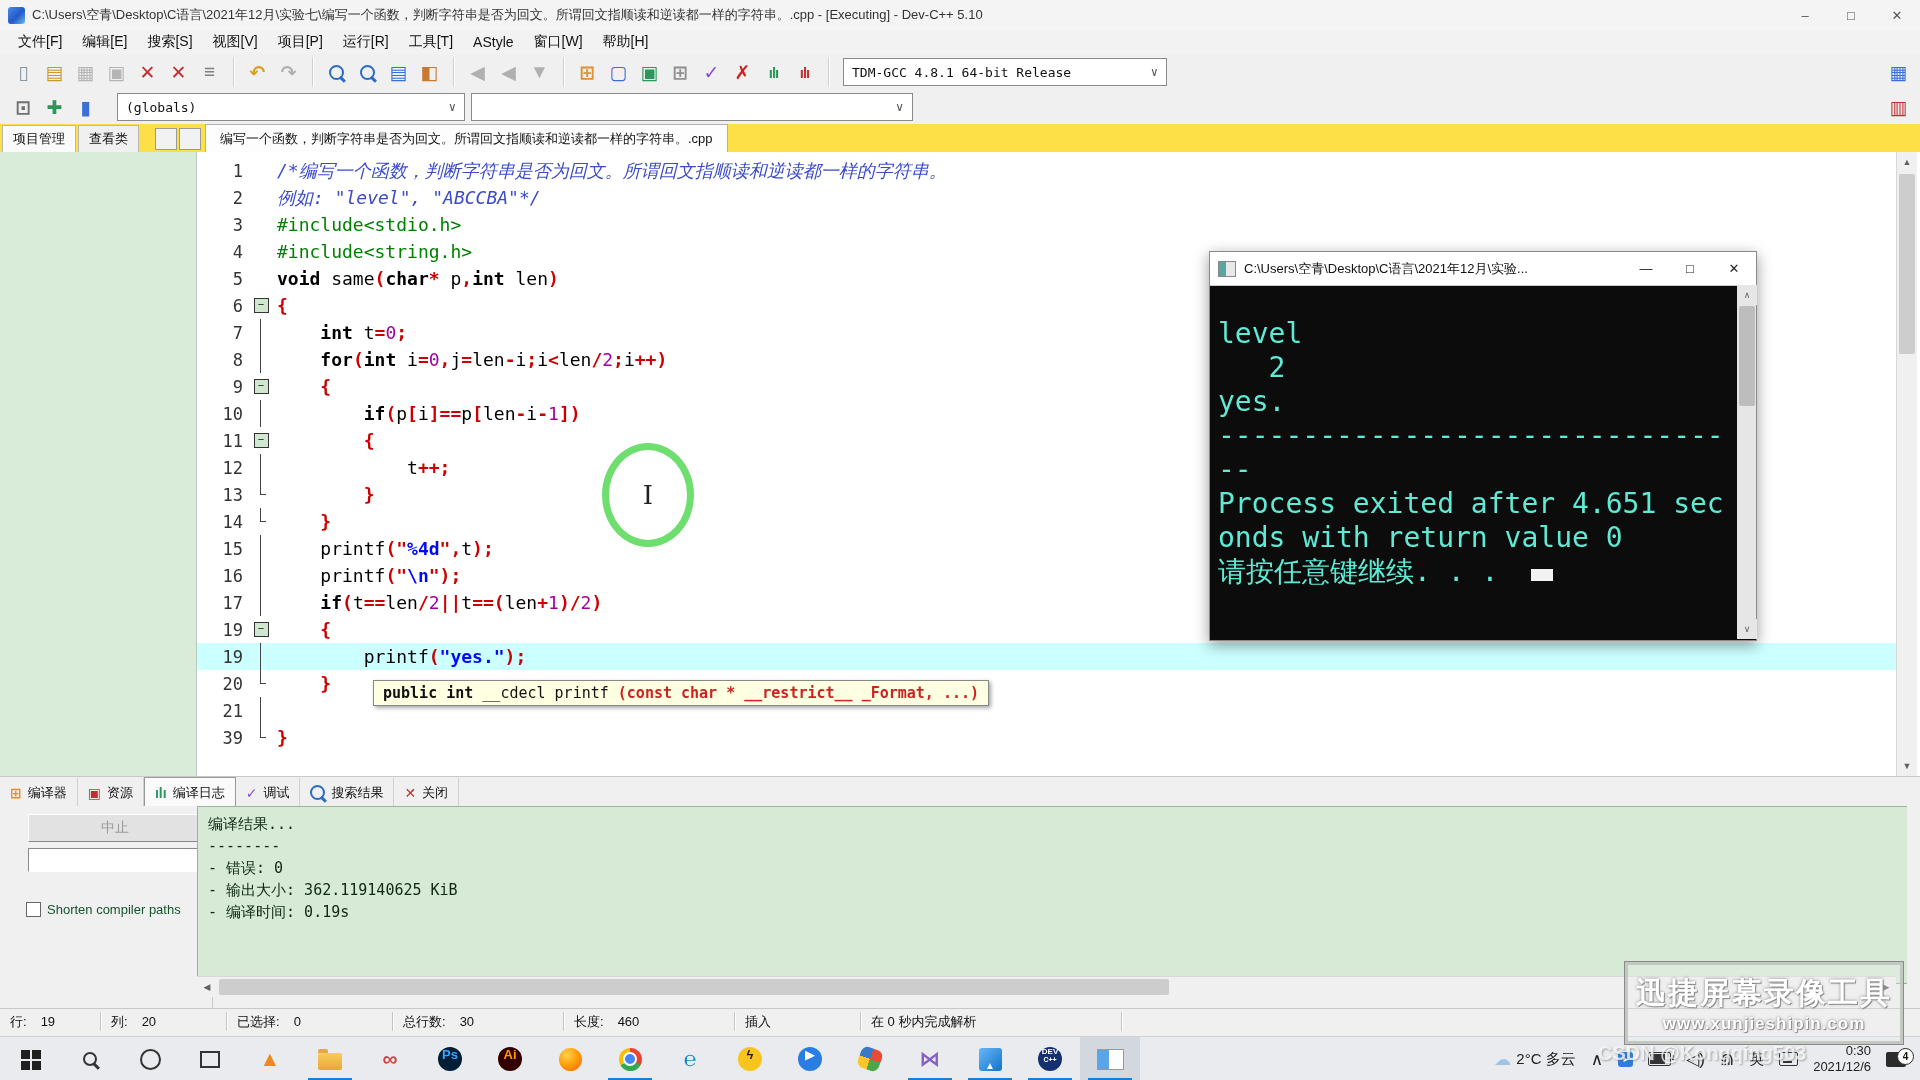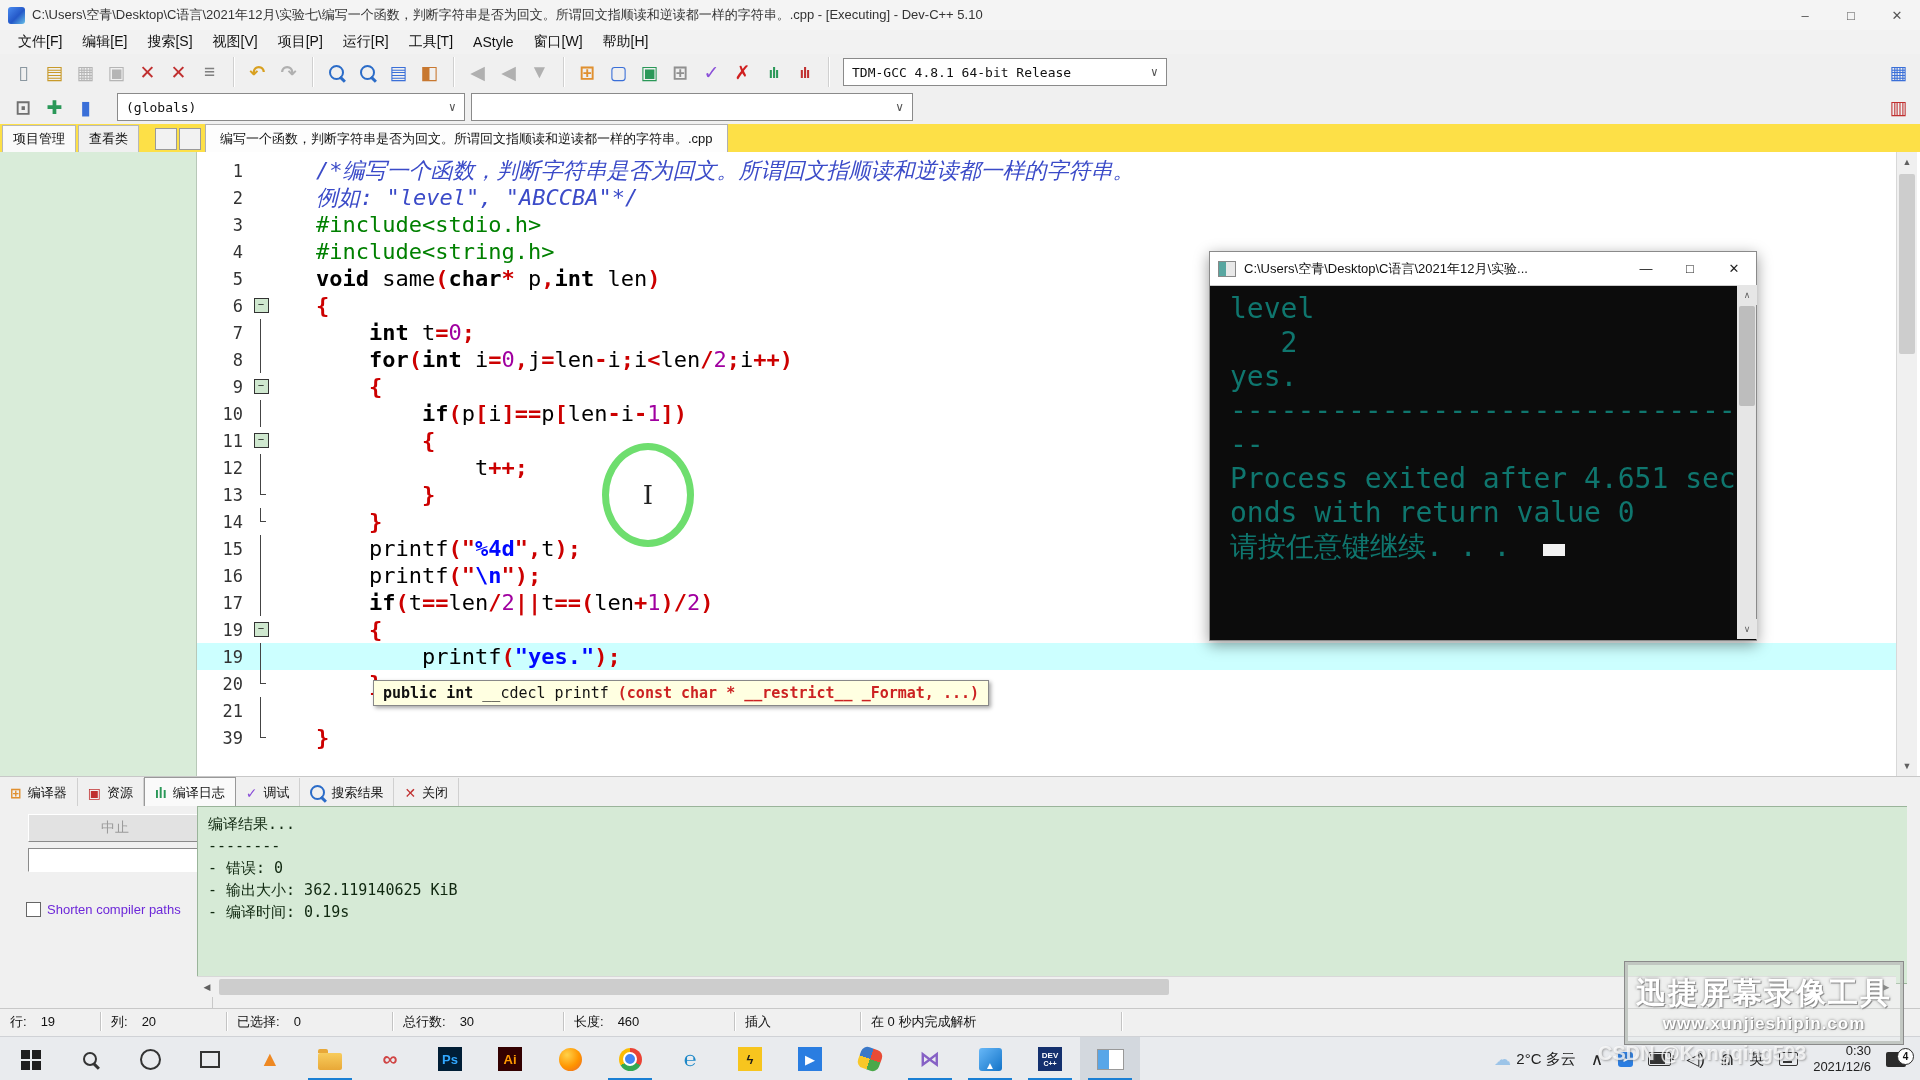--- a/index.html
+++ b/index.html
@@ -42,21 +42,21 @@
   #left-panel{position:absolute;left:0;top:0;width:196px;height:624px;background:#d9ecd9;border-right:1px solid #b8c8b8;}
   #editor{position:absolute;left:197px;top:0;width:1699px;height:624px;background:#fff;overflow:hidden;padding-top:5px;}
   .code-row{height:27px;display:flex;align-items:center;white-space:pre;}
   .code-row.hl{background:#ccffff;}
   .lnum{width:46px;text-align:right;padding-right:8px;font-family:"DejaVu Sans Mono",monospace;font-size:17px;color:#333;flex:none;}
   .fold{width:20px;flex:none;display:flex;align-items:center;justify-content:center;position:relative;height:27px;}
   .fold .box{width:13px;height:13px;border:1px solid #333;background:#cfe8cf;font-size:11px;line-height:11px;text-align:center;color:#111;z-index:1;}
   .fold .vline{position:absolute;left:9px;top:0;width:1px;height:27px;background:#444;}
   .fold .endtick{position:absolute;left:9px;top:13px;width:6px;height:1px;background:#444;}
   .fold .vhalf{position:absolute;left:9px;top:0;width:1px;height:14px;background:#444;}
-  .codeline{font-family:"DejaVu Sans Mono",monospace;font-size:22px;padding-left:6px;margin-left:39px;}
+  .codeline{font-family:"DejaVu Sans Mono",monospace;font-size:18px;padding-left:6px;}
   .codeline .c{color:#3b4bc8;font-style:italic;}
   .codeline .p{color:#008000;}
   .codeline .k{color:#000;font-weight:bold;}
   .codeline .n{color:#a000a0;}
   .codeline .o{color:#cc0000;font-weight:bold;}
   .codeline .i{color:#000;}
   .codeline .s{color:#cc0000;font-weight:bold;}
   .codeline .f{color:#0008ff;font-weight:bold;}
   
   .vscroll{position:absolute;width:20px;background:#f0f0f0;border-left:1px solid #d8d8d8;}
@@ -70,50 +70,50 @@
   #tooltip .tr{color:#cc2222;font-weight:bold;}
   
   #click-ring{left:602px;top:443px;width:78px;height:90px;border:7px solid #6ede6e;border-radius:50%;display:flex;align-items:center;justify-content:center;background:transparent;}
   #click-ring .ibeam{font-family:"DejaVu Serif",serif;font-size:26px;color:#222;font-weight:normal;}
   
   #console{left:1209px;top:251px;width:546px;height:388px;background:#0c0c0c;border:1px solid #8a8a8a;box-shadow:0 4px 14px rgba(0,0,0,.4);}
   #console-titlebar{height:33px;background:#fff;display:flex;align-items:center;border-bottom:1px solid #ccc;}
   #console-icon{width:16px;height:14px;margin:0 8px;border:1px solid #888;background:linear-gradient(90deg,#58a6a0 0 7px,#e8e8e8 7px);}
   #console-title{font-size:13px;color:#111;white-space:nowrap;overflow:hidden;flex:1;}
   .cbtn{width:44px;height:33px;display:flex;align-items:center;justify-content:center;font-size:13px;color:#222;}
-  #console-body{position:relative;height:354px;font-family:"DejaVu Sans Mono",monospace;font-size:28px;line-height:34px;color:#0f766e;padding:6px 0 0 20px;white-space:pre;overflow:hidden;}
+  #console-body{position:relative;height:354px;font-family:"DejaVu Sans Mono",monospace;font-size:28px;line-height:34px;color:#5eead4;padding:6px 0 0 8px;white-space:pre;overflow:hidden;margin-top:25px;}
   #console-vscroll{position:absolute;right:0;top:33px;width:19px;height:354px;background:#e6e6e6;}
   .block-cursor{display:inline-block;width:22px;height:12px;background:#f2f2f2;margin-left:16px;}
   
   #dock-tabs{left:0;top:776px;width:1920px;height:30px;background:#f0f0f0;display:flex;align-items:flex-end;border-top:1px solid #c8c8c8;}
   .dock-tab{display:flex;align-items:center;gap:6px;font-size:13px;padding:4px 10px;border-right:1px solid #d0d0d0;height:21px;}
   .dock-tab.active{background:#fafafa;border:1px solid #999;border-bottom:none;}
   .dock-tab .dicon{font-size:14px;font-weight:bold;}
   #dock-body{left:0;top:806px;width:1920px;height:202px;background:#f0f0f0;}
   #dock-left{position:absolute;left:16px;top:0;width:196px;height:202px;background:#f0f0f0;border-right:1px solid #c8c8c8;}
   #abort-btn{position:absolute;left:12px;top:8px;width:172px;height:26px;background:#e2e2e2;border:1px solid;border-color:#fff #8a8a8a #8a8a8a #fff;color:#9a9a9a;font-size:14px;display:flex;align-items:center;justify-content:center;}
   #compile-progress{position:absolute;left:12px;top:42px;width:172px;height:22px;background:#fff;border:1px solid;border-color:#8a8a8a #fff #fff #8a8a8a;}
-  #shorten-row{position:absolute;left:10px;top:96px;display:flex;align-items:center;gap:6px;font-size:13px;color:#6d28d9;}
+  #shorten-row{position:absolute;left:10px;top:96px;display:flex;align-items:center;gap:6px;font-size:13px;color:#14532d;}
   #shorten-check{width:13px;height:13px;background:#fff;border:1px solid #666;}
   #log-area{position:absolute;left:197px;top:0;width:1699px;height:170px;background:#d6ead6;border:1px solid #9ab49a;border-right:none;padding:6px 0 0 10px;overflow:hidden;}
   .log-line{font-family:"DejaVu Sans Mono",monospace;font-size:15px;line-height:22px;color:#102810;white-space:pre;}
   
   #statusbar{left:0;top:1008px;width:1920px;height:25px;background:#f0f0f0;display:flex;align-items:center;border-top:1px solid #c8c8c8;font-size:13px;}
   .sb-item{height:19px;display:flex;align-items:center;padding:0 10px;border-right:1px solid #c4c4c4;box-shadow:1px 0 0 #fff;gap:14px;white-space:nowrap;}
   .sb-item:nth-child(1){width:80px;} .sb-item:nth-child(2){width:105px;}
   .sb-item:nth-child(3){width:145px;} .sb-item:nth-child(4){width:150px;}
   .sb-item:nth-child(5){width:150px;} .sb-item:nth-child(6){width:105px;}
   .sb-item:nth-child(7){width:240px;}
   
   #taskbar{left:0;top:1036px;width:1920px;height:44px;background:#e9ebee;display:flex;align-items:center;border-top:1px solid #d0d2d6;}
   .tb-app{width:60px;height:44px;display:flex;align-items:center;justify-content:center;position:relative;flex:none;}
   .tb-app.active{background:#d3d8de;}
   .tb-app .runbar{position:absolute;bottom:0;left:8px;right:8px;height:3px;background:#1a7fd4;}
   .tb-app .glyph{font-size:21px;font-weight:bold;}
-  .tile{width:24px;height:24px;border-radius:0;display:flex;flex-direction:column;align-items:center;justify-content:center;font-weight:bold;}
+  .tile{width:24px;height:24px;border-radius:12px;display:flex;flex-direction:column;align-items:center;font-weight:bold;}
   .start-grid{width:9px;height:9px;background:#1f1f1f;box-shadow:11px 0 0 #1f1f1f,0 11px 0 #1f1f1f,11px 11px 0 #1f1f1f;margin:-10px 0 0 -10px;}
   .cortana{width:17px;height:17px;border:2.5px solid #333;border-radius:50%;}
   .taskview{width:16px;height:13px;border:2px solid #333;}
   .folder{width:24px;height:17px;background:linear-gradient(#f8cc5c,#e8a838);border-radius:2px;position:relative;margin-top:4px;}
   .folder:before{content:"";position:absolute;left:0;top:-4px;width:10px;height:4px;background:#e8a838;border-radius:2px 2px 0 0;}
   .chrome{width:23px;height:23px;border-radius:50%;background:conic-gradient(#ea4335 0 120deg,#34a853 0 240deg,#fbbc05 0 360deg);display:flex;align-items:center;justify-content:center;}
   .chrome i{width:10px;height:10px;border-radius:50%;background:#4285f4;border:2.5px solid #fff;}
   .firefox{width:23px;height:23px;border-radius:50%;background:radial-gradient(circle at 35% 30%,#ffd24a,#ff9500 55%,#e8652e);}
   .pinwheel{width:22px;height:22px;border-radius:30%;background:conic-gradient(#e84b35 0 90deg,#4aa84a 0 180deg,#f8c82a 0 270deg,#3a78c8 0 360deg);transform:rotate(20deg);}
   .photos{width:23px;height:23px;border-radius:3px;background:linear-gradient(135deg,#68b8f8,#1273c8);display:flex;align-items:flex-end;justify-content:center;color:#fff;font-size:10px;}

